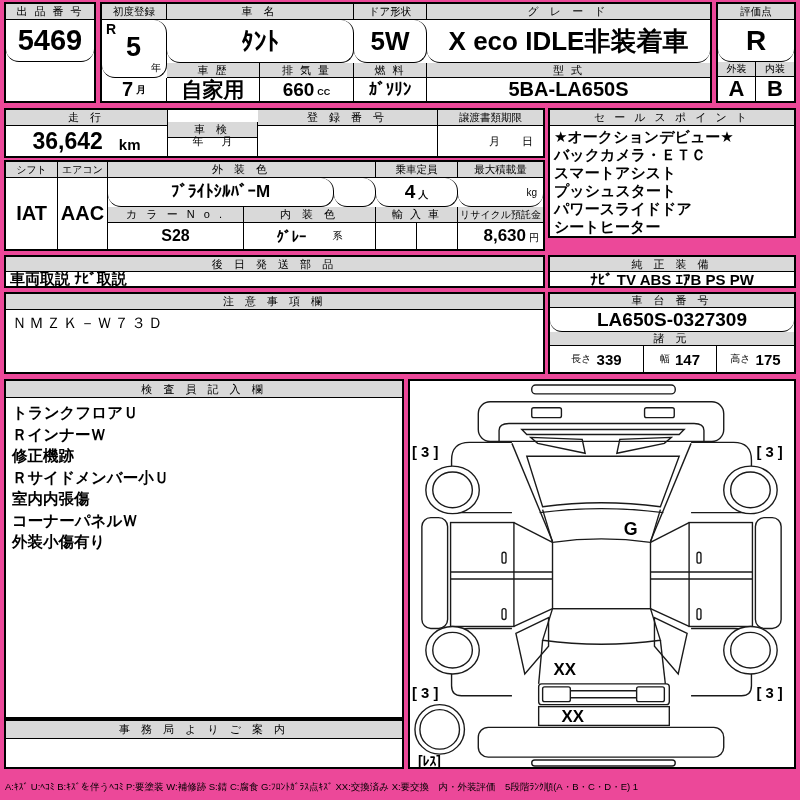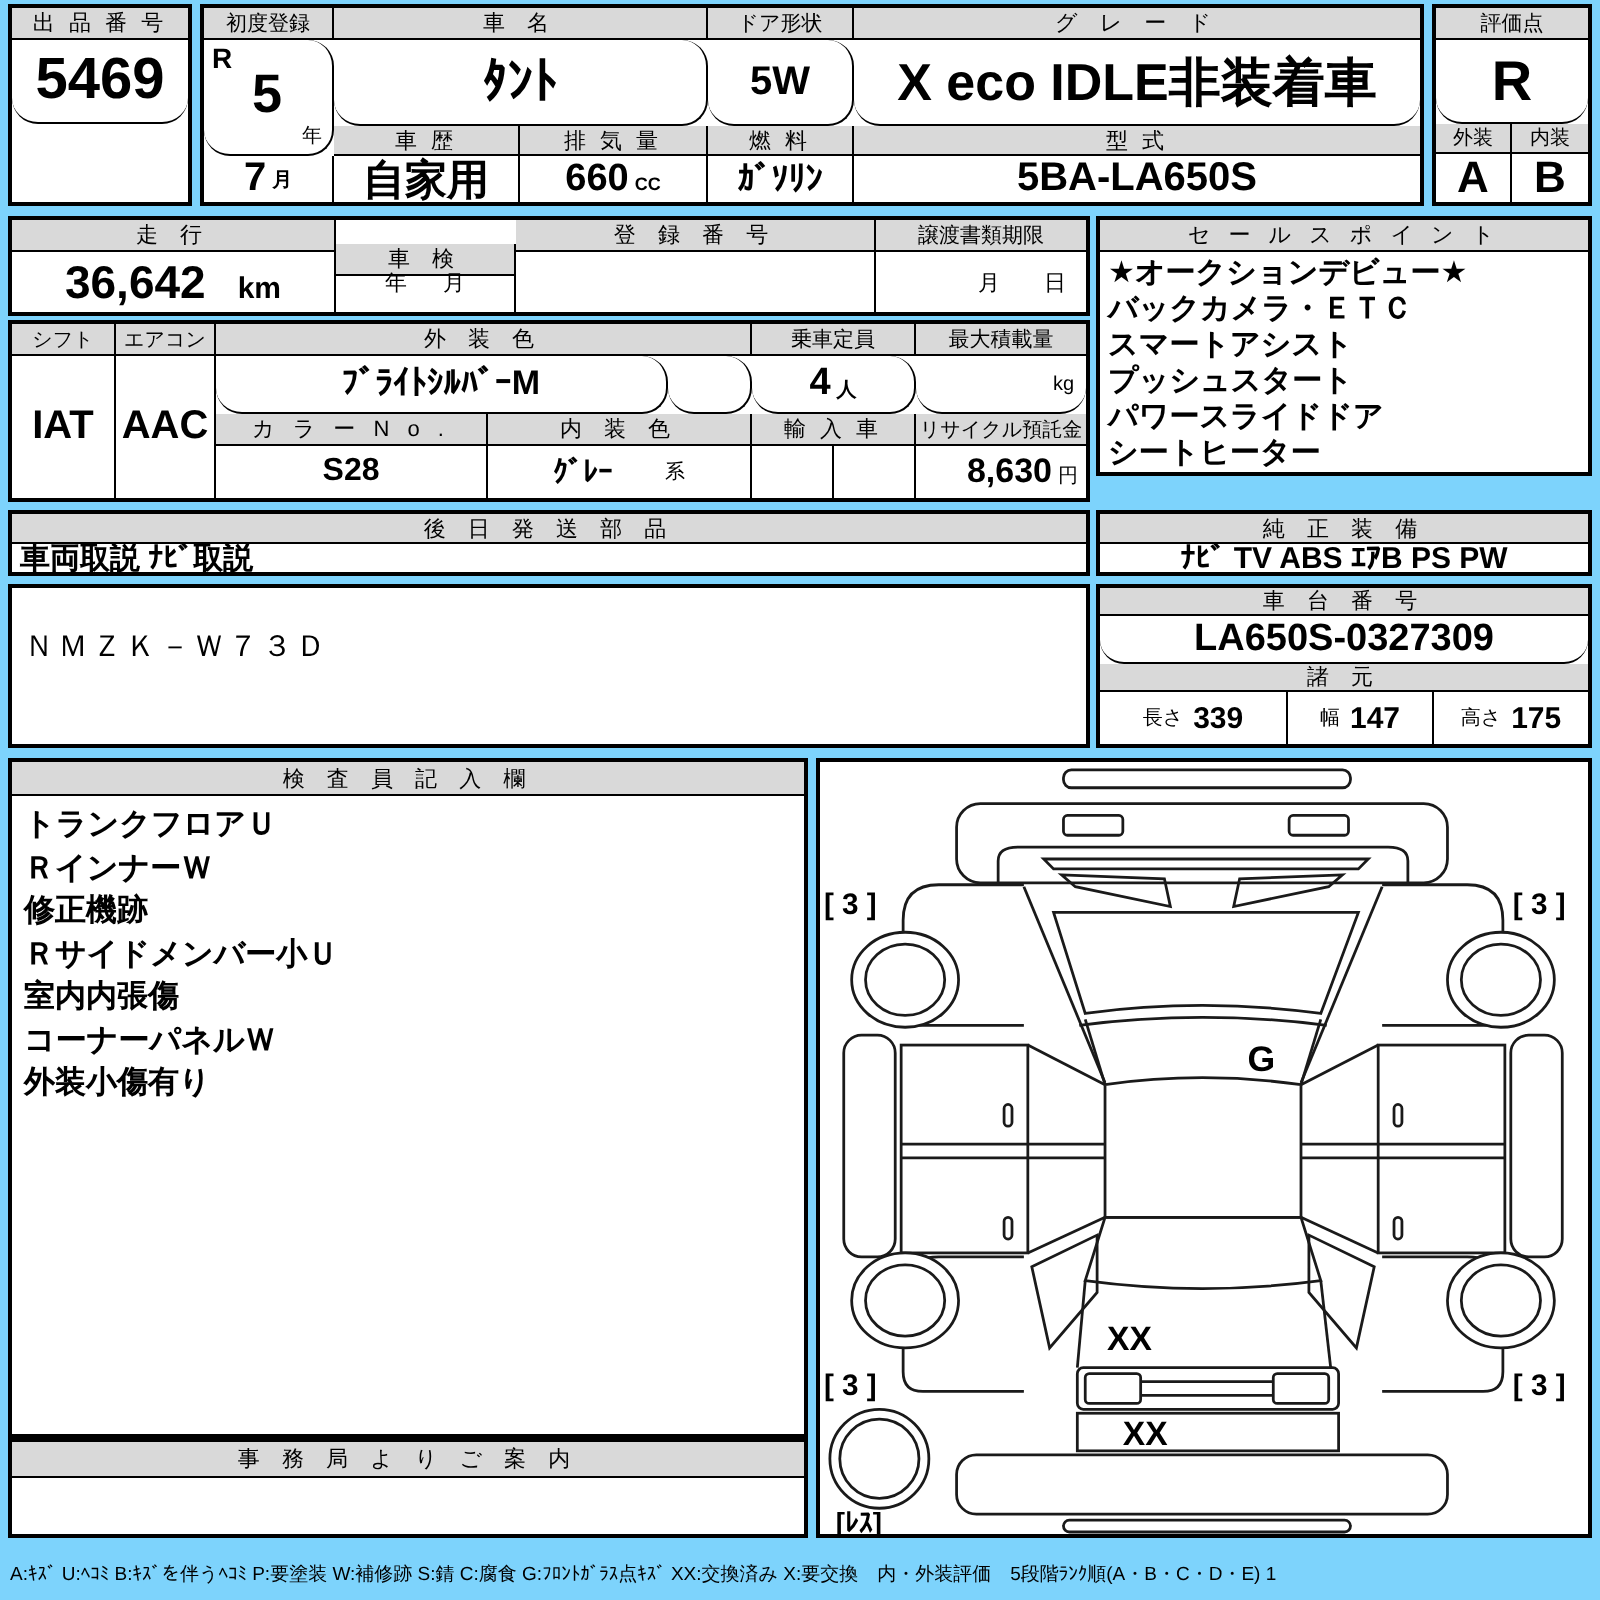--- a/index.html
+++ b/index.html
@@ -1,16 +1,16 @@
 <!DOCTYPE html>
 <html><head>
 <meta charset="utf-8">
 <style>
   html,body{margin:0;padding:0;background:#fff;}
-  .sheet{position:relative;width:800px;height:800px;background:#7dd3fc;color:#000;
+  .sheet{position:relative;width:800px;height:800px;background:#ec4899;color:#000;
          font-family:"Liberation Sans","DejaVu Sans",sans-serif;overflow:hidden;}
   .abs{position:absolute;box-sizing:border-box;}
   .box{position:absolute;box-sizing:border-box;border:2px solid #000;background:#fff;}
   .hdr{background:#d9d9d9;display:flex;align-items:center;justify-content:center;
        font-size:11px;font-weight:normal;border-bottom:1px solid #000;white-space:nowrap;}
   .sp2{letter-spacing:2px;}
   .sp4{letter-spacing:4px;}
   .val{display:flex;align-items:center;justify-content:center;font-weight:bold;white-space:nowrap;}
   .left{justify-content:flex-start;}
   .br{border-right:1px solid #000;}
@@ -48,21 +48,21 @@
     <div class="abs val br bb" style="left:65px;top:16px;width:187px;height:43px;font-size:25px">ﾀﾝﾄ</div>
     <div class="abs hdr sp2 br" style="left:65px;top:59px;width:93px;height:15px">車 歴</div>
     <div class="abs val br" style="left:65px;top:74px;width:93px;height:23px;font-size:21px">自家用</div>
     <div class="abs hdr sp2 br" style="left:158px;top:59px;width:94px;height:15px">排 気 量</div>
     <div class="abs val br" style="left:158px;top:74px;width:94px;height:23px">
       <span style="font-size:19px;font-weight:bold">660</span>
       <span class="unit" style="font-size:9px">CC</span>
     </div>
 
     <div class="abs hdr br" style="left:252px;top:0;width:73px;height:16px;font-size:10.5px">ドア形状</div>
-    <div class="abs val br bb" style="left:252px;top:16px;width:73px;height:43px;font-size:20px">5W</div>
+    <div class="abs val br bb" style="left:252px;top:16px;width:73px;height:43px;font-size:26px">5W</div>
     <div class="abs hdr sp2 br" style="left:252px;top:59px;width:73px;height:15px">燃 料</div>
     <div class="abs val br" style="left:252px;top:74px;width:73px;height:23px;font-size:17px">ｶﾞｿﾘﾝ</div>
 
     <div class="abs hdr sp4" style="left:325px;top:0;width:283px;height:16px">グ レ ー ド</div>
     <div class="abs val bb" style="left:325px;top:16px;width:283px;height:43px;font-size:26px">X eco IDLE非装着車</div>
     <div class="abs hdr sp2" style="left:325px;top:59px;width:283px;height:15px">型 式</div>
     <div class="abs val" style="left:325px;top:74px;width:283px;height:23px;font-size:20px">5BA-LA650S</div>
   </div>
 
   <div class="box" style="left:716px;top:2px;width:80px;height:101px">
@@ -147,20 +147,21 @@
   <div class="box" style="left:4px;top:255px;width:541px;height:33px">
     <div class="abs hdr sp4" style="left:0;top:0;width:537px;height:15px">後 日 発 送 部 品</div>
     <div class="abs val left" style="left:4px;top:15px;width:533px;height:14px;font-size:15px">車両取説 ﾅﾋﾞ取説</div>
   </div>
   <div class="box" style="left:548px;top:255px;width:248px;height:33px">
     <div class="abs hdr sp4" style="left:0;top:0;width:244px;height:15px">純 正 装 備</div>
     <div class="abs val" style="left:0;top:15px;width:244px;height:14px;font-size:15px">ﾅﾋﾞ TV ABS ｴｱB PS PW</div>
   </div>
 
   <div class="box" style="left:4px;top:292px;width:541px;height:82px">
+    <div class="abs hdr sp4" style="left:0;top:0;width:537px;height:16px">注 意 事 項 欄</div>
     <div class="abs" style="left:6px;top:20px;width:528px;height:56px;font-size:15px;letter-spacing:2px">ＮＭＺＫ－Ｗ７３Ｄ</div>
   </div>
   <div class="box" style="left:548px;top:292px;width:248px;height:82px">
     <div class="abs hdr sp4" style="left:0;top:0;width:244px;height:14px">車 台 番 号</div>
     <div class="abs val bb" style="left:0;top:14px;width:244px;height:24px;font-size:19px">LA650S-0327309</div>
     <div class="abs hdr sp4" style="left:0;top:38px;width:244px;height:14px">諸 元</div>
     <div class="abs val br" style="left:0;top:52px;width:94px;height:26px;gap:5px">
       <span style="font-size:10px;font-weight:normal">長さ</span>
       <span style="font-size:15px;font-weight:bold">339</span>
     </div>

